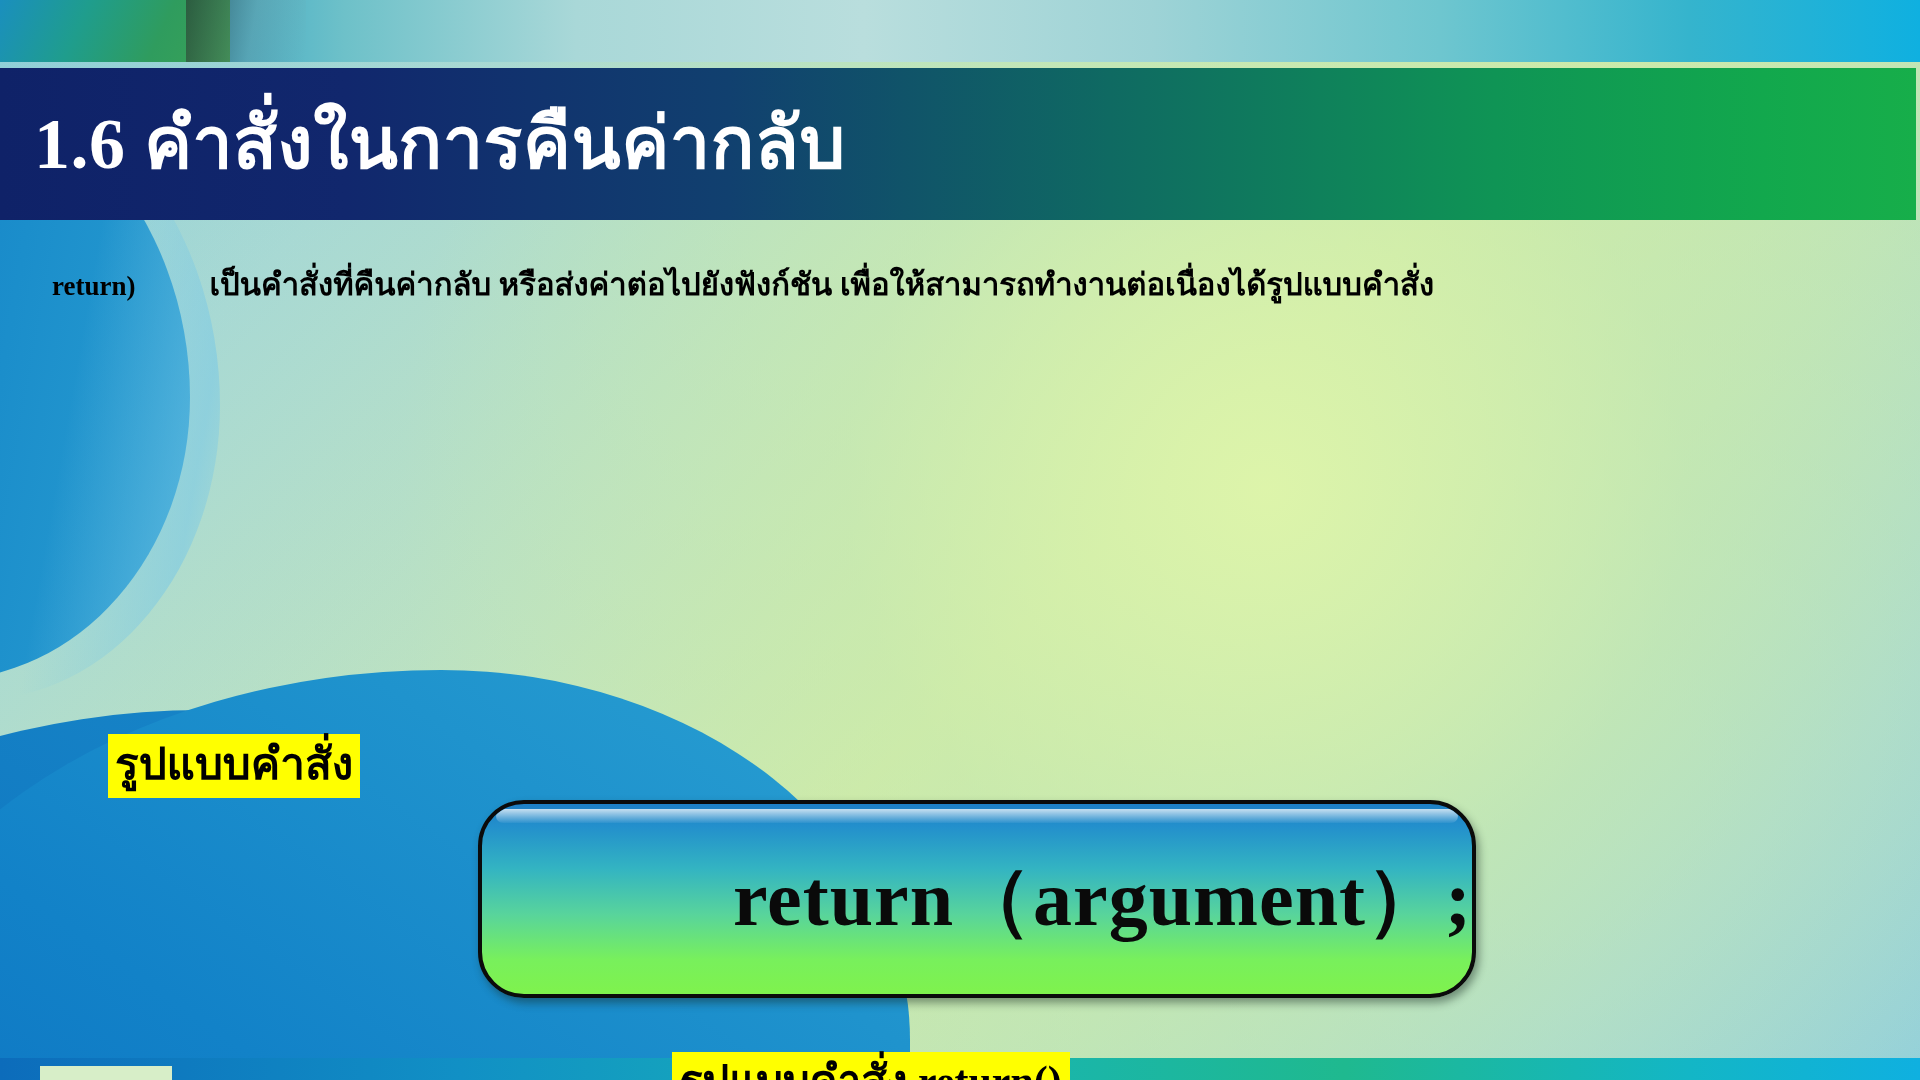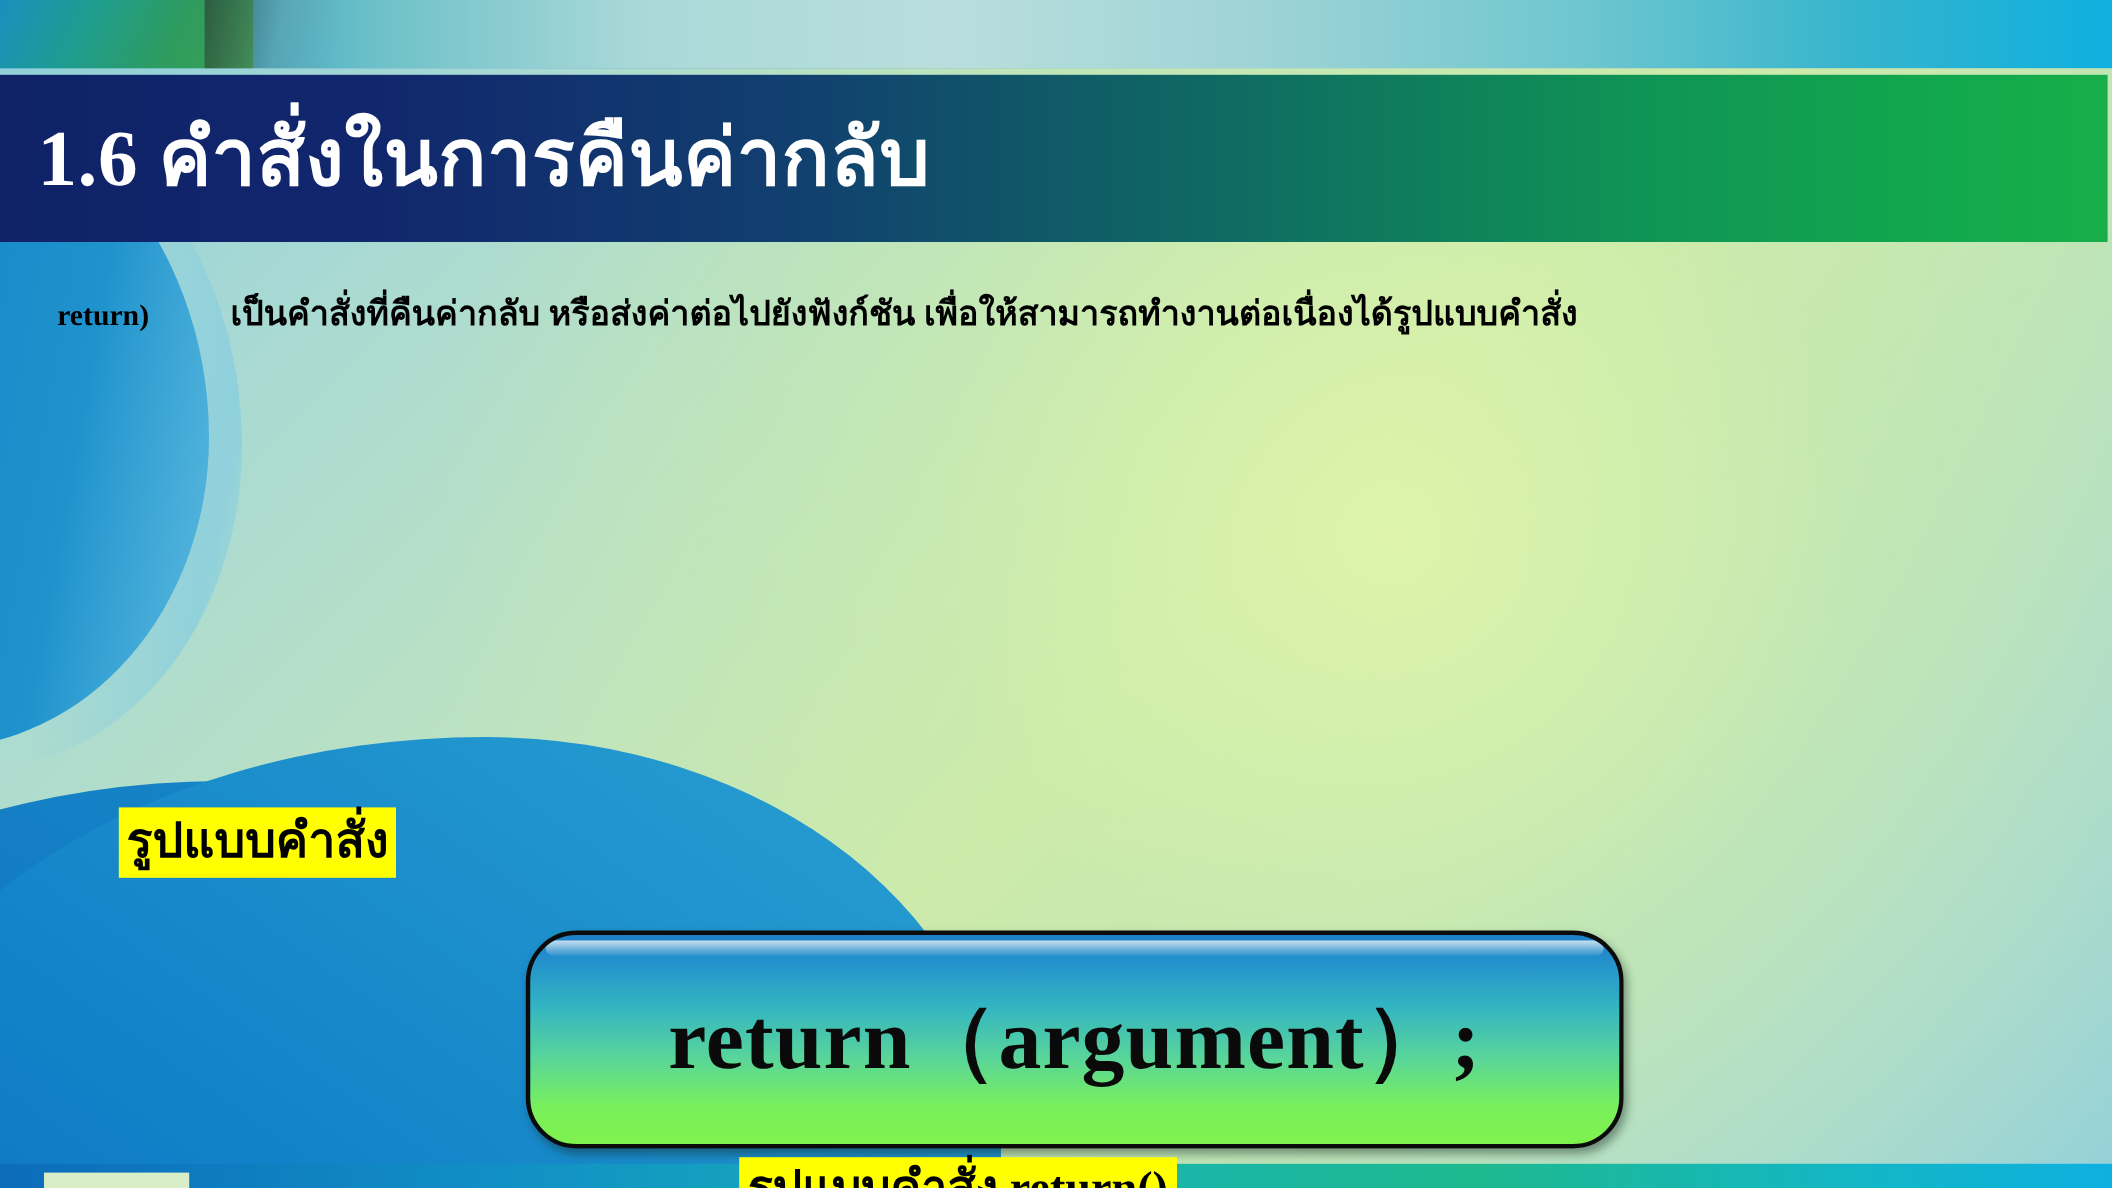--- a/index.html
+++ b/index.html
@@ -231,24 +231,23 @@
     background: linear-gradient(180deg,
         #1e7fc6 0%,
         #2390cc 12%,
         #33b4c2 34%,
         #58d49c 58%,
         #78f05c 82%,
         #7ff24d 100%);
     box-shadow: 3px 5px 9px rgba(20,40,30,0.45);
     display: flex;
     align-items: center;
-    justify-content: center;
+    justify-content: flex-end;
     z-index: 8;
     overflow: hidden;
-    margin-top: 46px;
   }
   .syntax-box::before {
     content: "";
     position: absolute;
     left: 14px;
     right: 14px;
     top: 5px;
     height: 14px;
     border-radius: 40px;
     background: linear-gradient(180deg, rgba(255,255,255,0.75) 0%, rgba(255,255,255,0.05) 100%);

